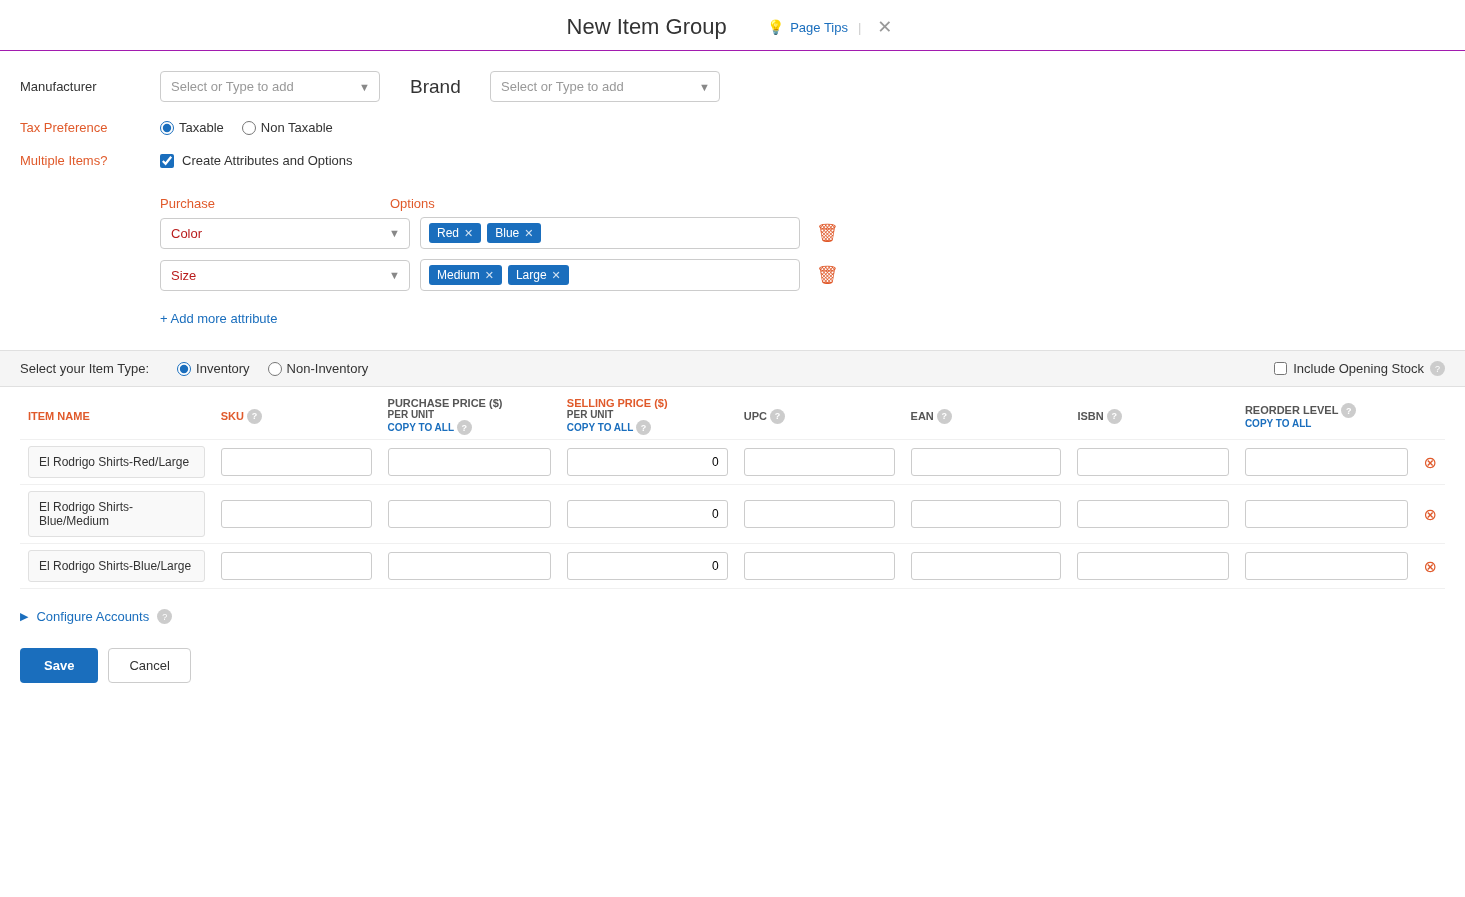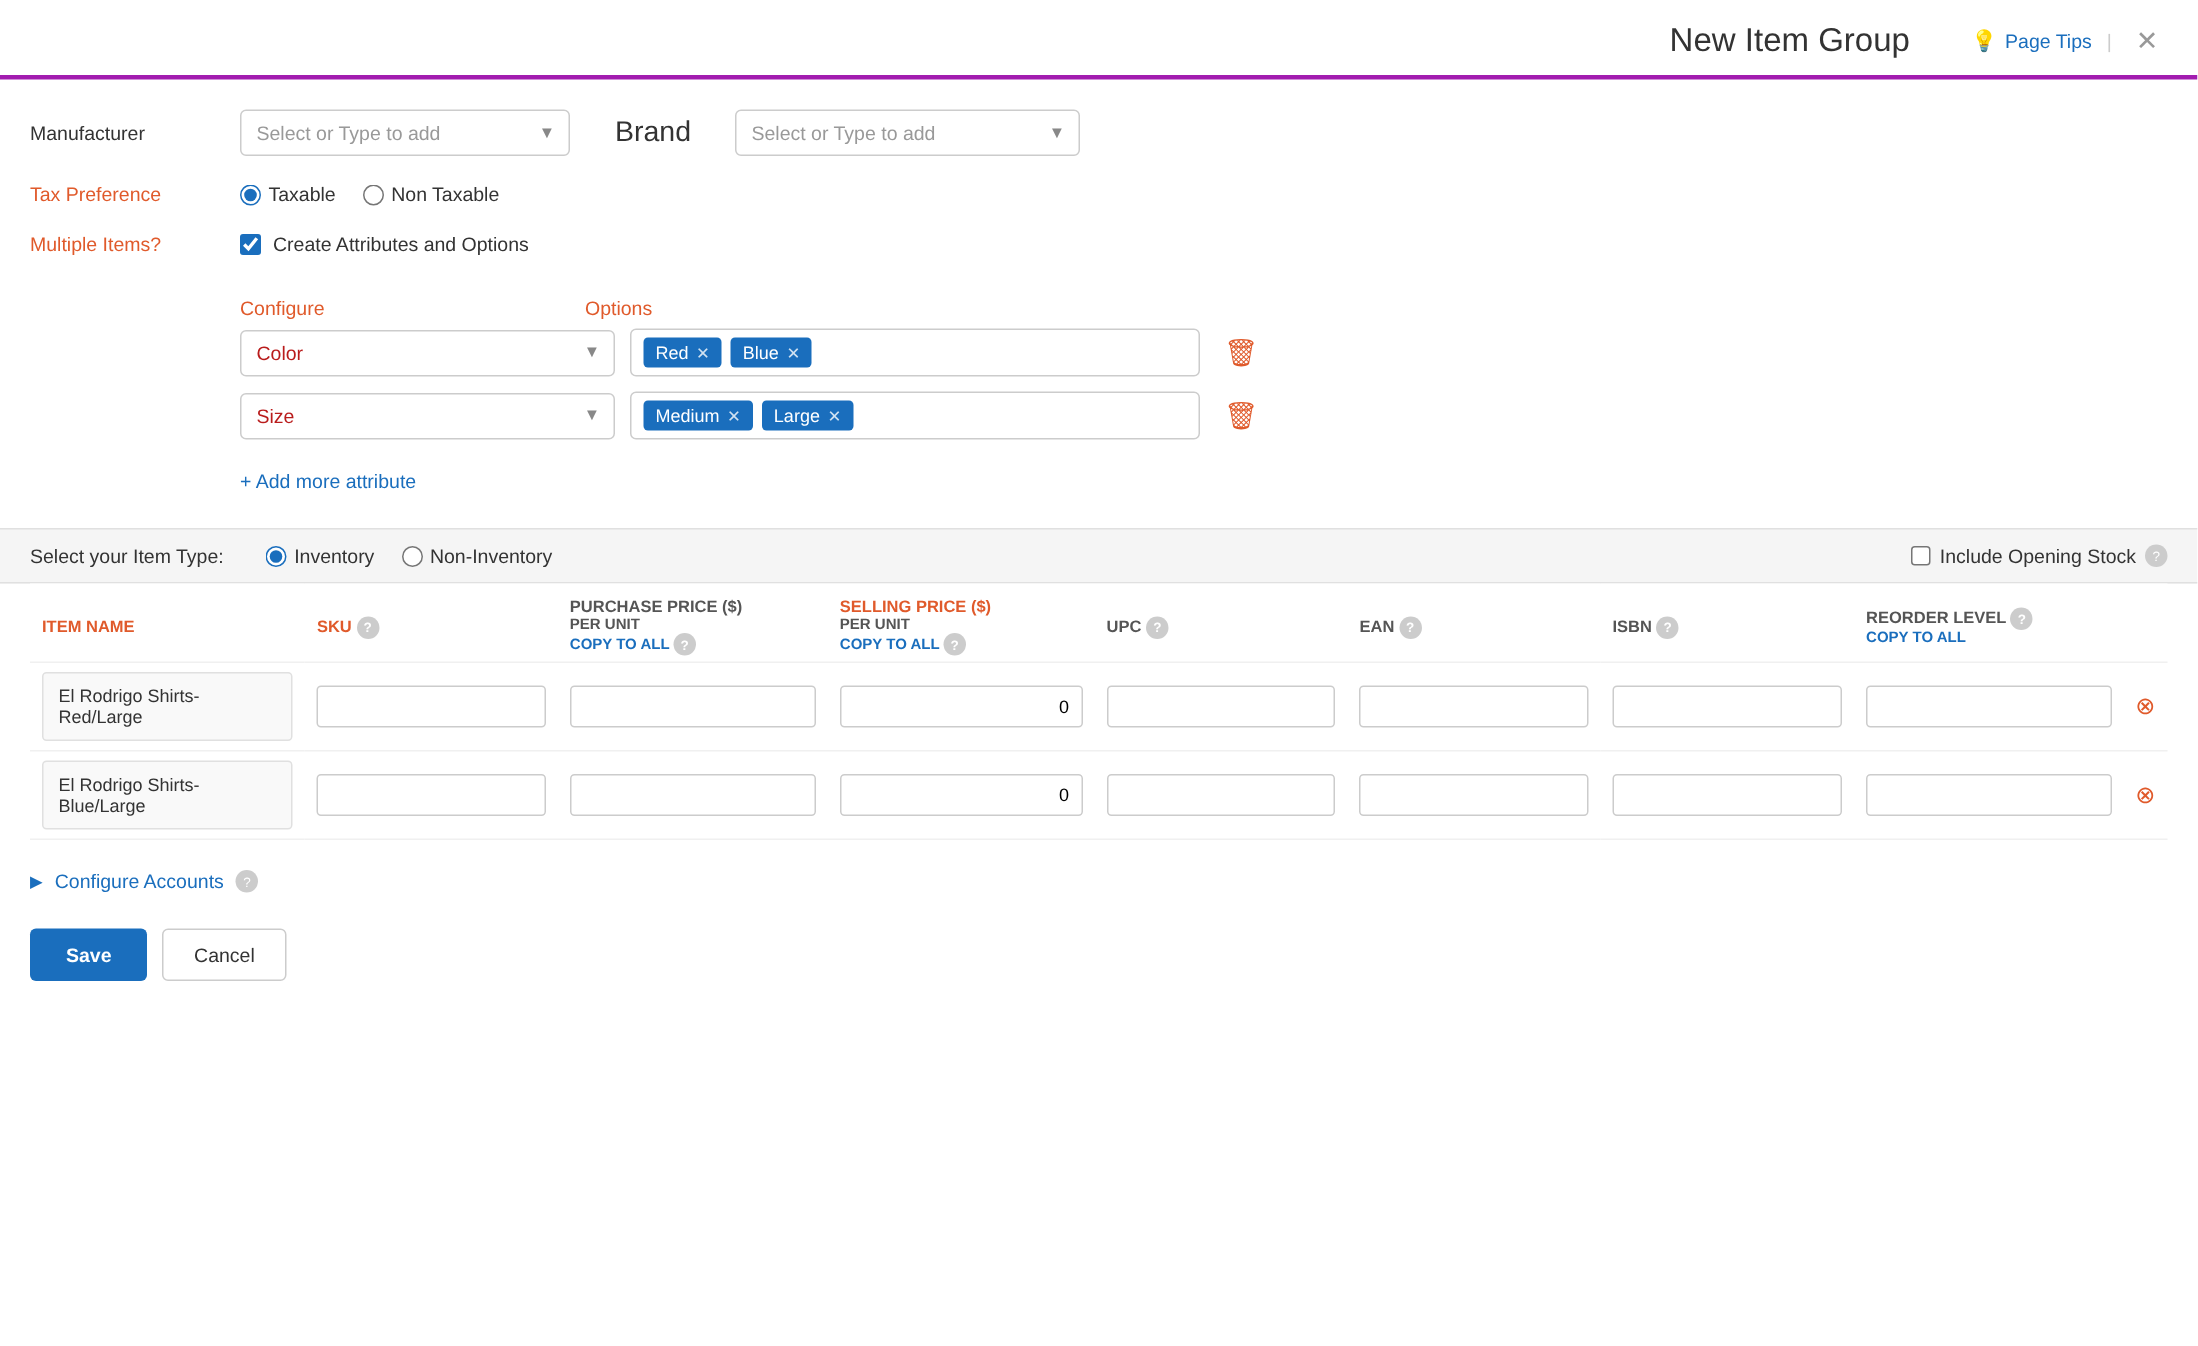--- a/index.html
+++ b/index.html
@@ -1,21 +1,21 @@
 <!DOCTYPE html>
 <html><head>
   <meta charset="utf-8">
   <style>
     * { box-sizing: border-box; margin: 0; padding: 0; }
     body { font-family: Arial, sans-serif; font-size: 13px; color: #333; background: #fff; }
 
     .page-container { width: 1465px; min-height: 897px; background: #fff; position: relative; padding: 0; }
 
     
-    .page-header { display: flex; align-items: center; justify-content: flex-end; padding: 14px 20px 10px 20px; border-bottom: 3px solid #a21caf; gap: 41px; }
+    .page-header { display: flex; align-items: center; justify-content: center; padding: 14px 20px 10px 20px; border-bottom: 1px solid #a21caf; gap: 41px; }
     .page-title { font-size: 22px; font-weight: normal; color: #333; }
     .header-right { display: flex; align-items: center; gap: 10px; }
     .page-tips-link { color: #1a6ebd; font-size: 13px; display: flex; align-items: center; gap: 5px; cursor: pointer; text-decoration: none; }
     .divider-v { color: #ccc; }
     .close-btn { background: none; border: none; font-size: 18px; color: #999; cursor: pointer; padding: 2px 6px; }
 
     
     .form-section { padding: 20px 20px 10px 20px; }
 
     
@@ -145,21 +145,21 @@
       <label class="checkbox-row">
         <input type="checkbox" checked="" style="">
         <span>Create Attributes and Options</span>
       </label>
     </div>
 
   </div>
 
   <div class="attributes-section">
     <div class="attr-options-headers">
-      <span class="attr-header">Configure</span>
+      <span class="attr-header">Purchase</span>
       <span class="options-header">Options</span>
     </div>
 
     
     <div class="attr-row">
       <div class="attr-select-wrap">
         <select>
           <option value="Color">Color</option>
         </select>
         <span class="select-arrow">▼</span>
@@ -273,20 +273,49 @@
       </td>
       <td>
         <input class="table-input" type="text" value="" style="">
       </td>
       <td>
         <button class="remove-row-btn">⊗</button>
       </td>
     </tr>
           <tr>
       <td>
+        <div class="item-name-cell">El Rodrigo Shirts-Blue/Medium</div>
+      </td>
+      <td>
+        <input class="table-input" type="text" value="" style="">
+      </td>
+      <td>
+        <input class="table-input" type="text" value="" style="">
+      </td>
+      <td>
+        <input class="table-input table-input-right" type="text" value="0" style="">
+      </td>
+      <td>
+        <input class="table-input" type="text" value="" style="">
+      </td>
+      <td>
+        <input class="table-input" type="text" value="" style="">
+      </td>
+      <td>
+        <input class="table-input" type="text" value="" style="">
+      </td>
+      <td>
+        <input class="table-input" type="text" value="" style="">
+      </td>
+      <td>
+        <button class="remove-row-btn">⊗</button>
+      </td>
+    </tr>
+          <tr>
+      <td>
         <div class="item-name-cell">El Rodrigo Shirts-Blue/Large</div>
       </td>
       <td>
         <input class="table-input" type="text" value="" style="">
       </td>
       <td>
         <input class="table-input" type="text" value="" style="">
       </td>
       <td>
         <input class="table-input table-input-right" type="text" value="0" style="">

